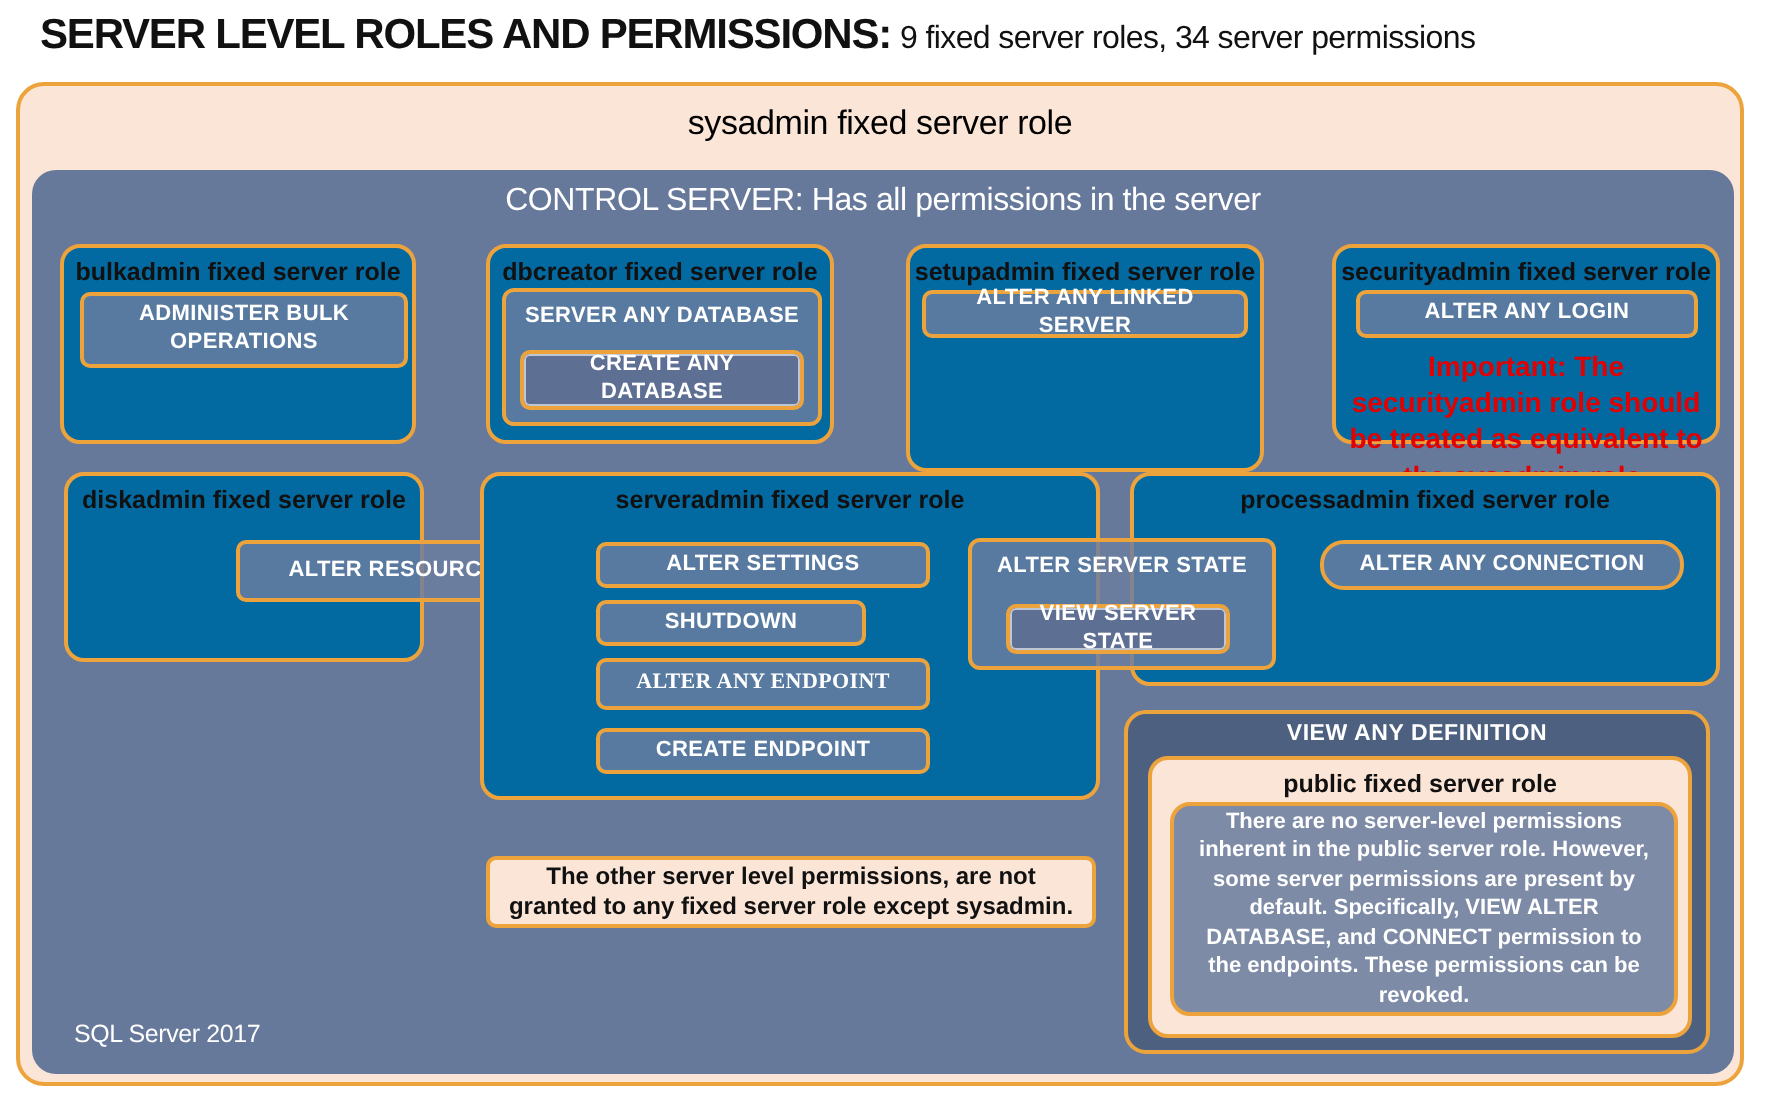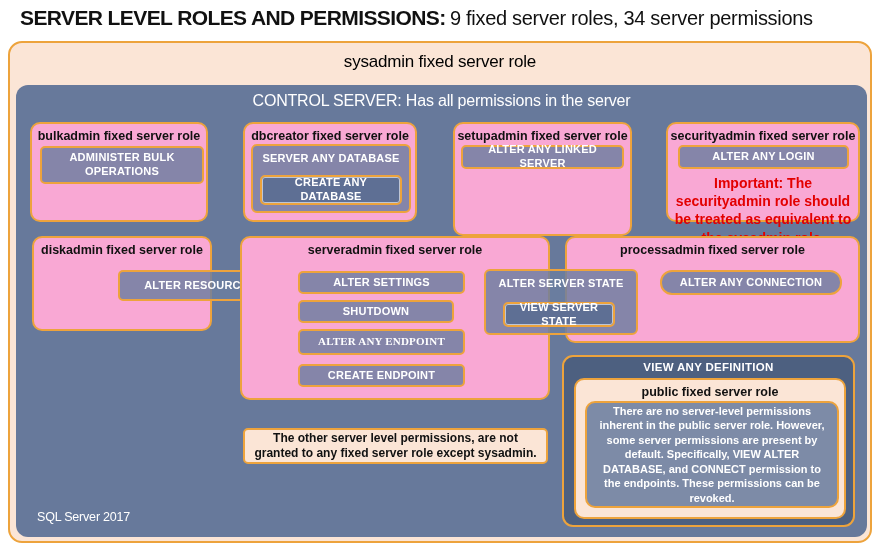--- a/index.html
+++ b/index.html
@@ -1,32 +1,32 @@
 <!DOCTYPE html>
 <html><head>
 <meta charset="utf-8">
 <style>
   html,body{margin:0;padding:0;background:#ffffff;}
   body{width:883px;height:558px;font-family:"Liberation Sans", sans-serif;position:relative;overflow:hidden;}
   .root{position:absolute;left:0;top:0;width:883px;height:558px;}
 
   .page-title{position:absolute;left:20px;top:6px;white-space:nowrap;color:#111;}
   .page-title .main{font-size:21px;font-weight:bold;letter-spacing:-0.6px;}
-  .page-title .sub{font-size:20px;font-weight:normal;letter-spacing:-0.3px;}
+  .page-title .sub{font-size:16px;font-weight:normal;letter-spacing:-0.3px;}
 
   .sysadmin-box{position:absolute;left:8px;top:41px;width:864px;height:502px;
     background:#FBE5D6;border:2px solid #EDA33C;border-radius:14px;box-sizing:border-box;}
   .sysadmin-label{margin-top:9px;text-align:center;font-size:17px;color:#000;letter-spacing:-0.2px;}
 
   .control-panel{position:absolute;left:16px;top:85px;width:851px;height:452px;
     background:#67799B;border-radius:12px;box-sizing:border-box;}
   .control-label{position:absolute;left:16px;top:92px;width:851px;text-align:center;
     font-size:16px;color:#fff;letter-spacing:-0.2px;}
 
-  .role-box{position:absolute;background:#f9a8d4;border:2px solid #EDA33C;border-radius:10px;box-sizing:border-box;}
+  .role-box{position:absolute;background:#0369a1;border:2px solid #EDA33C;border-radius:10px;box-sizing:border-box;}
   .role-title{margin-top:5px;text-align:center;font-size:12.5px;font-weight:bold;color:#111;}
 
   .perm{position:absolute;background:rgba(107,126,160,0.82);border:2px solid #EDA33C;border-radius:5px;
     box-sizing:border-box;color:#fff;font-weight:bold;font-size:11px;letter-spacing:0.2px;
     display:flex;align-items:center;justify-content:center;text-align:center;line-height:1.25;padding:1px 4px;}
   .perm-group{position:absolute;background:rgba(107,126,160,0.82);border:2px solid #EDA33C;border-radius:6px;
     box-sizing:border-box;color:#fff;font-weight:bold;font-size:11px;letter-spacing:0.2px;text-align:center;}
   .perm-group .group-label{margin-top:6px;}
   .perm.dark{background:#5E6F94;box-shadow:inset 0 0 0 1px rgba(255,255,255,0.6);}
 
@@ -93,21 +93,21 @@
 
   <div class="role-box" style="left:32px;top:236px;width:180px;height:95px;">
     <div class="role-title">diskadmin fixed server role</div>
   </div>
   <div class="perm" style="left:118px;top:270px;width:164px;height:31px;">ALTER RESOURCES</div>
 
   <div class="role-box" style="left:240px;top:236px;width:310px;height:164px;">
     <div class="role-title">serveradmin fixed server role</div>
   </div>
   <div class="perm" style="left:298px;top:271px;width:167px;height:23px;">ALTER SETTINGS</div>
-  <div class="perm" style="left:298px;top:300px;width:156px;height:23px;">SHUTDOWN</div>
+  <div class="perm" style="left:298px;top:300px;width:135px;height:23px;">SHUTDOWN</div>
   <div class="perm" style="left:298px;top:329px;width:167px;height:26px;font-family:Liberation Serif, serif;">ALTER ANY ENDPOINT</div>
   <div class="perm" style="left:298px;top:364px;width:167px;height:23px;">CREATE ENDPOINT</div>
 
   <div class="role-box" style="left:565px;top:236px;width:295px;height:107px;">
     <div class="role-title">processadmin fixed server role</div>
   </div>
   <div class="perm" style="left:660px;top:270px;width:182px;height:25px;border-radius:12px;">ALTER ANY CONNECTION</div>
 
   <div class="perm-group" style="left:484px;top:269px;width:154px;height:66px;">
     <div class="group-label">ALTER SERVER STATE</div>

